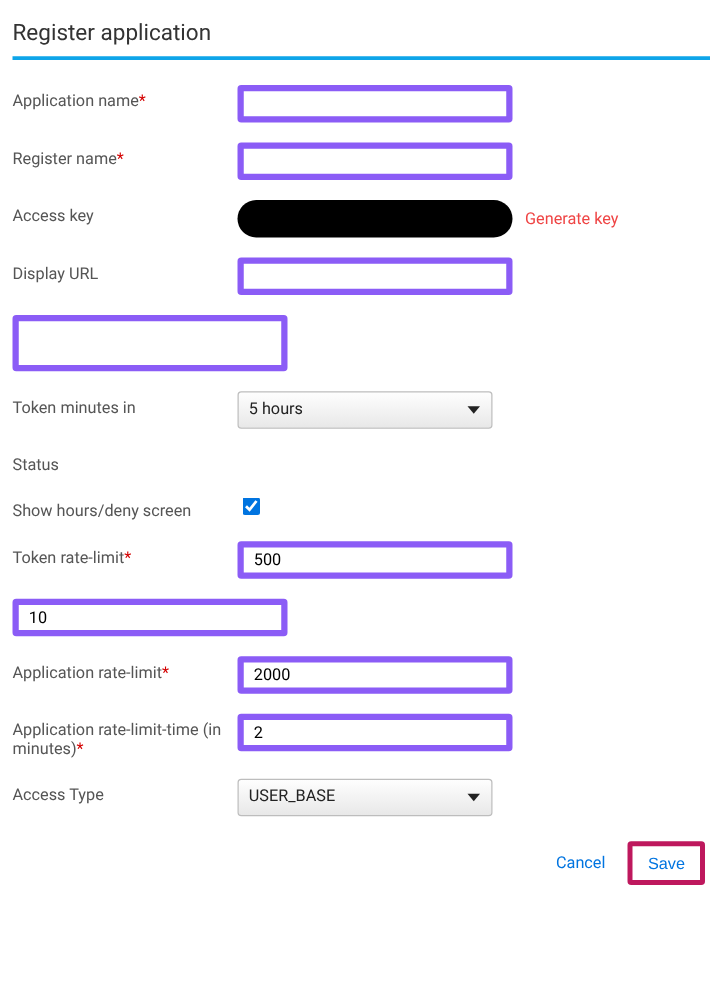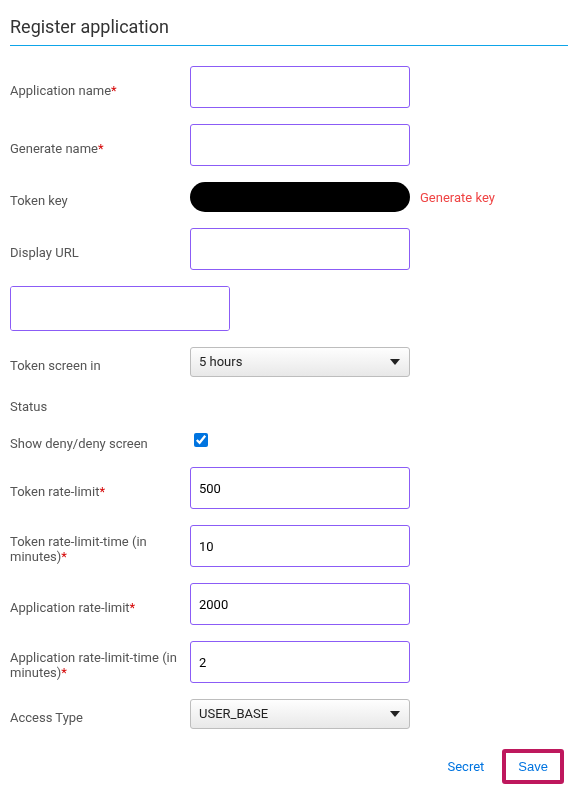--- a/index.html
+++ b/index.html
@@ -11,55 +11,55 @@
     color: #555;
     background: #fff;
     width: 578px;
   }
   h2.page-title {
     font-size: 18px;
     font-weight: 400;
     color: #333;
     margin: 0 0 8px 0;
     padding-bottom: 8px;
-    border-bottom: 1px solid #0ea5e9;
+    border-bottom: 3px solid #0ea5e9;
   }
   .form { margin-top: 20px; }
   .row {
     display: flex;
-    align-items: center;
+    align-items: flex-start;
     margin-bottom: 16px;
   }
   .label {
     width: 180px;
     min-width: 180px;
     padding-top: 6px;
     color: #555;
     font-size: 13px;
   }
   .req { color: #d40000; }
   .control { flex: 1; display:flex; align-items:center; }
   input.textbox, textarea.textbox {
     width: 220px;
     height: 30px;
-    padding: 20px 8px;
-    border: 1px solid #8b5cf6;
+    padding: 8px 8px;
+    border: 5px solid #8b5cf6;
     border-radius: 3px;
     font-size: 13px;
     background: #fff;
     font-family: inherit;
   }
   textarea.textbox {
     height: 42px;
     resize: none;
   }
   textarea.textbox.tall { height: 45px; }
   .select-wrap {
     position: relative;
-    width: 220px;
+    width: 204px;
   }
   .select-wrap .select {
     width: 100%;
     height: 30px;
     border: 1px solid #bdbdbd;
     border-radius: 3px;
     background: linear-gradient(#fefefe,#e8e8e8);
     padding: 5px 28px 5px 8px;
     font-size: 13px;
     color: #222;
@@ -124,78 +124,77 @@
 <div class="form">
 
   <div class="row">
     <div class="label"><span>Application name</span><span class="req">*</span></div>
     <div class="control">
         <input class="textbox" value="" style="">
       </div>
   </div>
 
   <div class="row">
-    <div class="label"><span>Generate name</span><span class="req">*</span></div>
+    <div class="label"><span>Register name</span><span class="req">*</span></div>
     <div class="control">
         <input class="textbox" value="" style="">
       </div>
   </div>
 
 
   <div class="row">
-    <div class="label"><span>Token key</span></div>
+    <div class="label"><span>Access key</span></div>
     <div class="control">
       <div class="secret-block"></div>
       <span class="link">Generate key</span>
     </div>
   </div>
 
   <div class="row">
     <div class="label"><span>Display URL</span></div>
     <div class="control">
         <input class="textbox" value="" style="">
       </div>
   </div>
 
   <div class="row">
     <div class="control">
         <textarea class="textbox tall" style=""></textarea>
       </div>
   </div>
 
   <div class="row">
-    <div class="label"><span>Token screen in</span></div>
+    <div class="label"><span>Token minutes in</span></div>
     <div class="control">
       <div class="select-wrap">
         <div class="select">5 hours</div>
         <span class="caret"></span>
       </div>
     </div>
   </div>
 
   <div class="row">
     <div class="label"><span>Status</span></div>
   </div>
 
   <div class="row">
-    <div class="label"><span>Show deny/deny screen</span></div>
+    <div class="label"><span>Show hours/deny screen</span></div>
     <div class="control">
         <input type="checkbox" class="checkbox" checked="" style="">
       </div>
   </div>
 
   <div class="row">
     <div class="label"><span>Token rate-limit</span><span class="req">*</span></div>
     <div class="control">
         <input class="textbox" value="500" style="">
       </div>
   </div>
 
   <div class="row">
-    <div class="label"><span>Token rate-limit-time (in minutes)</span><span class="req">*</span></div>
     <div class="control">
         <input class="textbox" value="10" style="">
       </div>
   </div>
 
   <div class="row">
     <div class="label"><span>Application rate-limit</span><span class="req">*</span></div>
     <div class="control">
         <input class="textbox" value="2000" style="">
       </div>
@@ -214,15 +213,15 @@
       <div class="select-wrap">
         <div class="select">USER_BASE</div>
         <span class="caret"></span>
       </div>
     </div>
   </div>
 
 </div>
 
 <div class="footer">
-  <span class="btn-cancel">Secret</span>
+  <span class="btn-cancel">Cancel</span>
   <button class="btn-save">Save</button>
 </div>
 
 </body></html>

